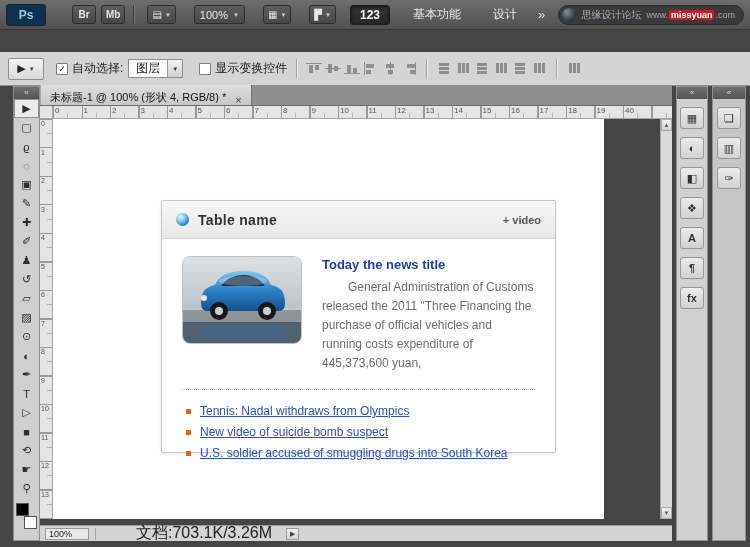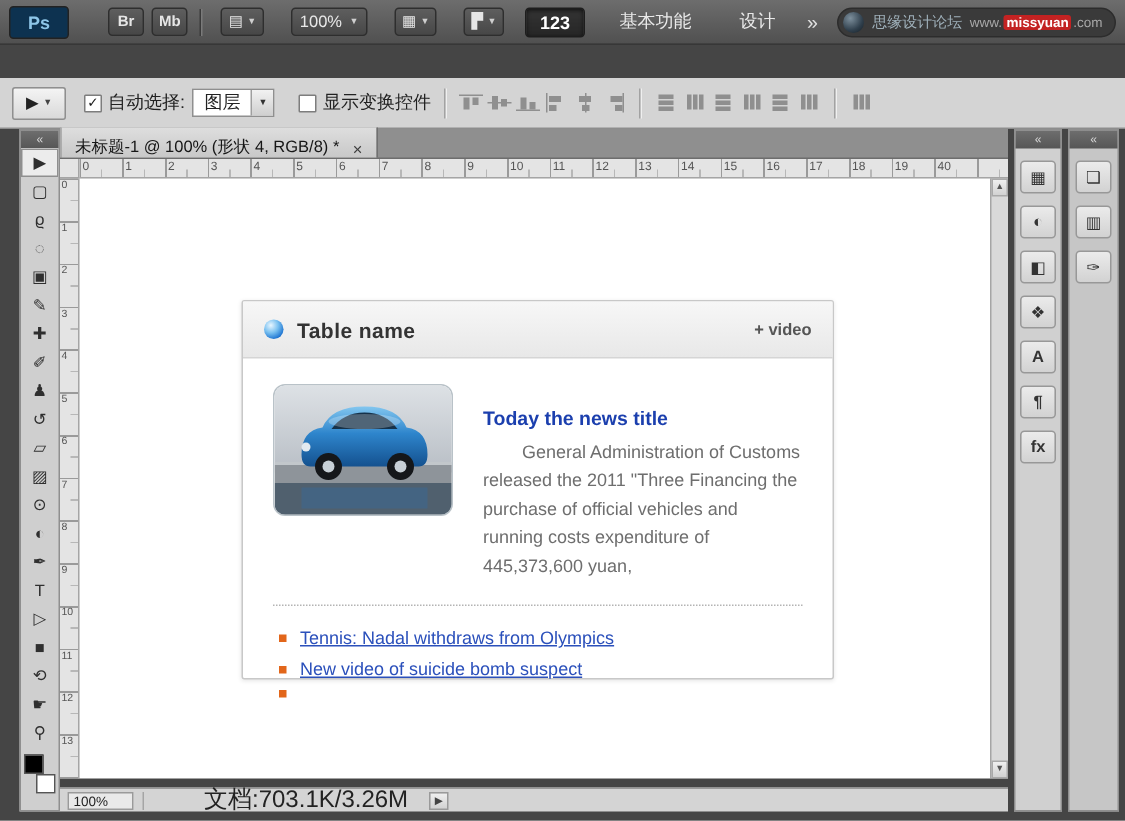--- a/index.html
+++ b/index.html
@@ -93,21 +93,21 @@
                      repeating-linear-gradient(90deg,#b7b7b7 0 1px,transparent 1px 14.25px);
     background-size:100% 100%,100% 5px;background-position:0 0,0 100%;background-repeat:no-repeat,no-repeat}
   .h-ruler span{flex:0 0 28.5px;font-size:8px;color:#555;padding:1px 0 0 2px;line-height:8px}
   .v-ruler{position:absolute;left:40px;top:119px;width:13px;height:400px;background-color:#e4e4e4;
     border-right:1px solid #a5a5a5;display:flex;flex-direction:column;overflow:hidden;
     background-image:repeating-linear-gradient(180deg,#9a9a9a 0 1px,transparent 1px 28.5px),
                      repeating-linear-gradient(180deg,#b7b7b7 0 1px,transparent 1px 14.25px);
     background-size:100% 100%,5px 100%;background-position:0 0,100% 0;background-repeat:no-repeat,no-repeat}
   .v-ruler span{flex:0 0 28.5px;font-size:7px;color:#555;padding:1px 0 0 1px;line-height:7px}
 
-  .canvas{position:absolute;left:53px;top:119px;width:607px;height:400px;background:#fff}
+  .canvas{position:absolute;left:53px;top:119px;width:551px;height:400px;background:#fff}
 
   .v-scrollbar{position:absolute;left:660px;top:119px;width:12px;height:400px;background:#d9d9d9;
     border-left:1px solid #a5a5a5;display:flex;flex-direction:column;justify-content:space-between}
   .sb-btn{height:12px;display:flex;align-items:center;justify-content:center;font-size:6px;color:#555;
     background:linear-gradient(#efefef,#d2d2d2);border:1px solid #a9a9a9}
 
   .status-bar{position:absolute;left:40px;top:525px;width:632px;height:16px;background:#d4d4d4;
     border-top:1px solid #9a9a9a;display:flex;align-items:center;font-size:10px;color:#222}
   .zoom-box{margin-left:5px;width:44px;height:12px;background:#e9e9e9;border:1px solid #9a9a9a;
     font-size:9px;line-height:10px;padding:0 3px;color:#222}
@@ -129,21 +129,21 @@
   .card-header{height:38px;background:linear-gradient(#f7f7f7,#e8e8e8);border-bottom:1px solid #d5d5d5;
     display:flex;align-items:center;padding:0 14px;gap:9px}
   .orb{width:13px;height:13px;border-radius:50%;
     background:radial-gradient(circle at 35% 30%,#e8f6ff,#79c0f0 40%,#2076d2 75%,#155091)}
   .card-title{font-size:14px;font-weight:bold;color:#333;letter-spacing:.3px}
   .card-more{margin-left:auto;font-size:11px;font-weight:bold;color:#555}
   .card-body{padding:17px 20px 0}
   .media{display:flex}
   .car-photo{width:120px;height:88px;border-radius:8px;overflow:hidden;flex:0 0 auto;border:1px solid #b9c2c8}
   .news-col{margin-left:20px;width:215px}
-  .news-title{color:var(--accent-blue,#1b3fae);font-weight:bold;font-size:13px;margin:15px 0 6px}
+  .news-title{color:var(--accent-blue,#1b3fae);font-weight:bold;font-size:13px;margin:1px 0 6px}
   .news-para{font-size:12px;line-height:19px;color:#6e6e6e;text-indent:26px}
   .dotted-sep{border-top:1px dotted #b4b4b4;margin:16px 0 14px}
   .link-list{list-style:none}
   .link-list li{display:flex;align-items:center;margin-bottom:7px}
   .bullet-sq{width:5px;height:5px;background:var(--bullet-orange,#e2661a);margin:0 9px 0 4px;flex:0 0 auto}
   .news-link{color:var(--link-blue,#2b50bb);text-decoration:underline;font-size:12px}
 </style>
 </head>
 <body>
 
@@ -421,20 +421,21 @@
               <a class="news-link">Tennis: Nadal withdraws from Olympics</a>
             </li>
 
             <li>
               <span class="bullet-sq"></span>
               <a class="news-link">New video of suicide bomb suspect</a>
             </li>
 
             <li>
               <span class="bullet-sq"></span>
+              <a class="news-link">U.S. soldier accused of smuggling drugs into South Korea</a>
             </li>
           </ul>
       </div>
     </div>
   </div>
 
   <div class="v-scrollbar">
     <div class="sb-btn">▲</div>
     <div class="sb-btn">▼</div>
   </div>

